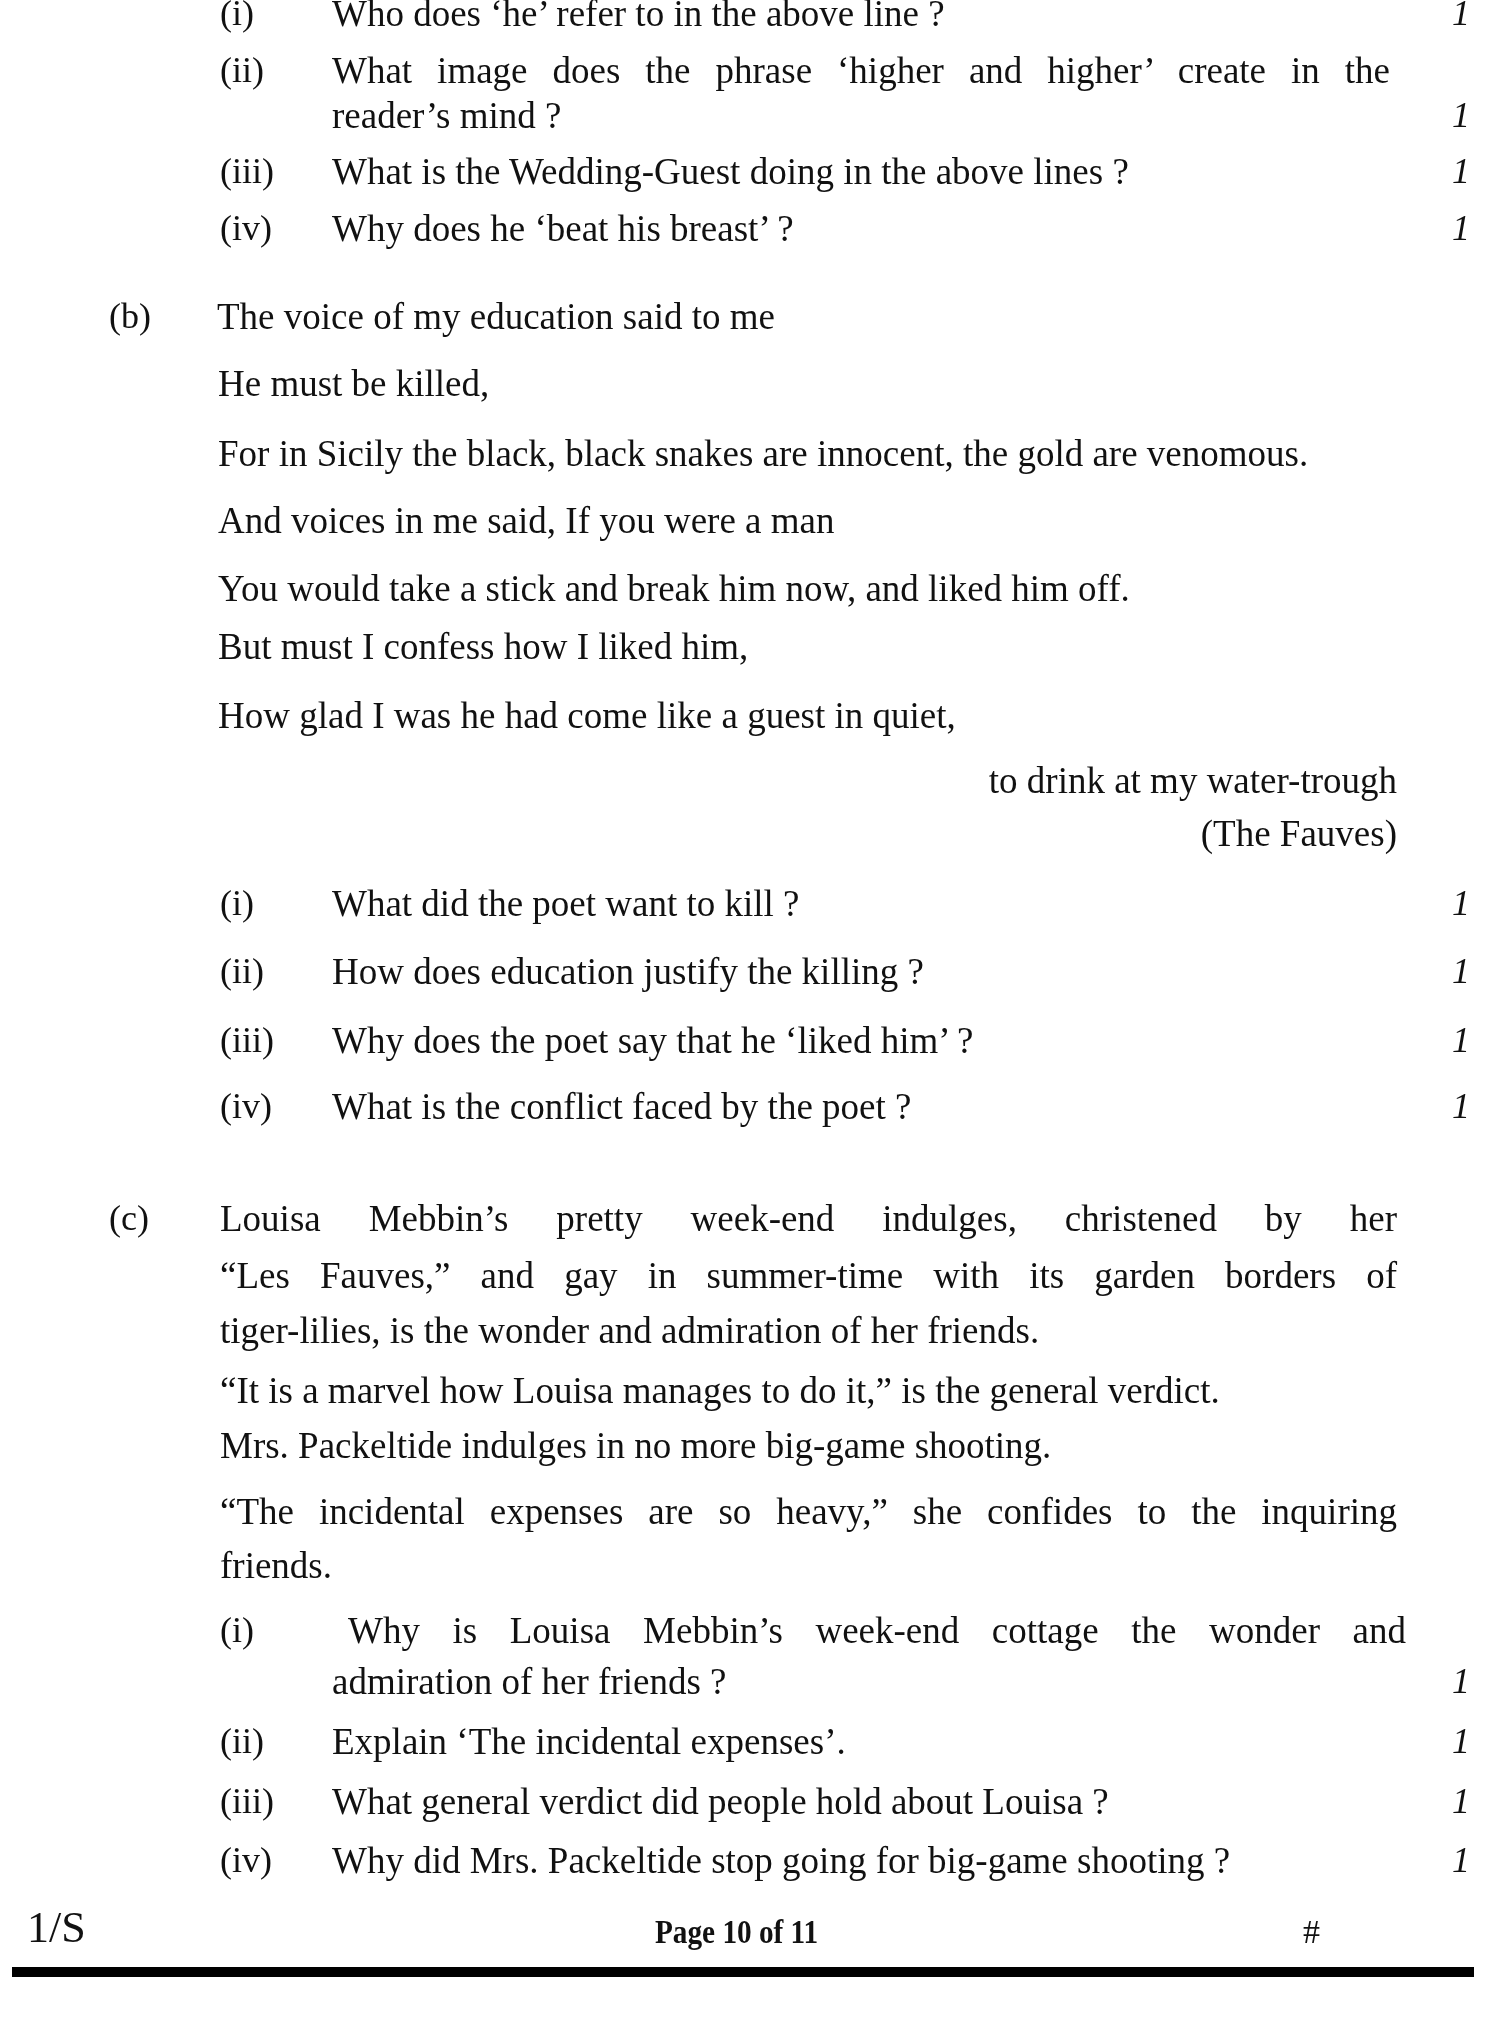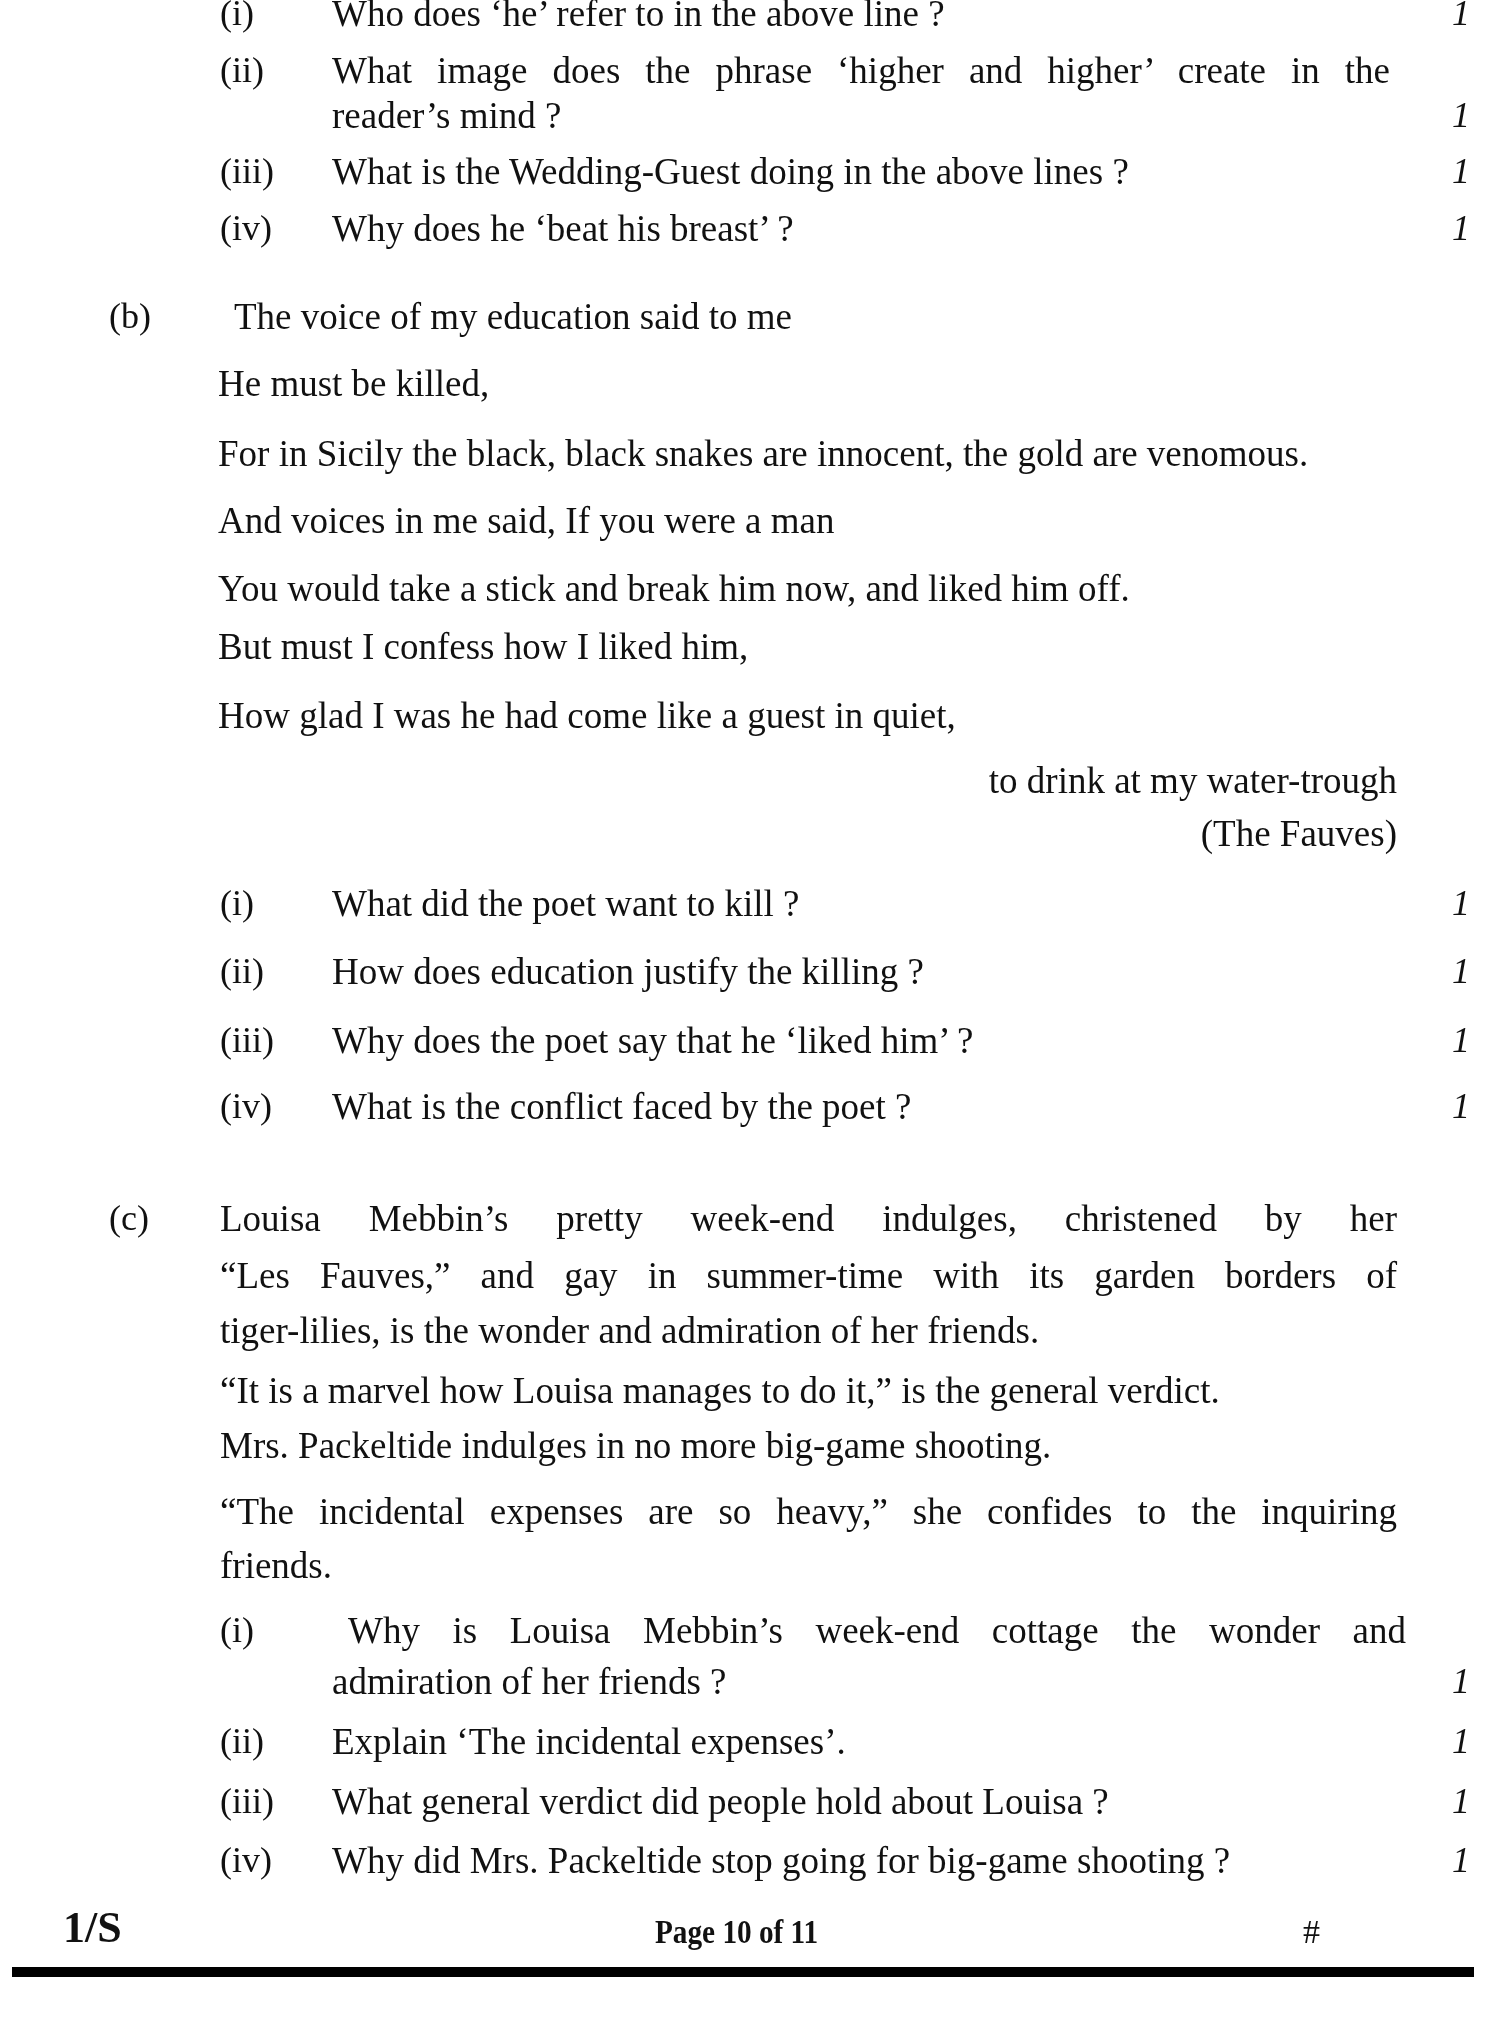--- a/index.html
+++ b/index.html
@@ -4,21 +4,21 @@
 <style>
   html, body { margin:0; padding:0; background:#ffffff; }
   body { width:1505px; height:2034px; position:relative; overflow:hidden;
          font-family:"Liberation Serif","DejaVu Serif",serif; color:#111; }
   .ln { position:absolute; font-size:37px; line-height:37px; white-space:nowrap; }
   .lbl { position:absolute; font-size:36px; line-height:37px; white-space:nowrap; }
   .mark { position:absolute; left:1452px; font-size:36px; line-height:37px; font-style:italic; }
   .just { position:absolute; left:220px; width:1177px; font-size:37px; line-height:37px;
           text-align:justify; text-align-last:justify; white-space:normal; }
   .right { position:absolute; right:108px; font-size:37px; line-height:37px; white-space:nowrap; text-align:right; }
-  .footer-code { position:absolute; left:27px; top:1906px; font-size:44px; line-height:44px; font-weight:bold;margin-left:36px; }
+  .footer-code { position:absolute; left:27px; top:1906px; font-size:44px; line-height:44px; font-weight:normal; }
   .footer-page { position:absolute; left:655px; top:1914px; font-size:34px; line-height:36px; font-weight:bold;
                  transform:scaleX(0.86); transform-origin:left; }
   .footer-hash { position:absolute; left:1303px; top:1914px; font-size:34px; line-height:36px; }
   .rule { position:absolute; left:12px; top:1967px; width:1462px; height:10px; background:#000; }
 </style>
 </head>
 <body>
 
 <div>
   <span class="lbl" style="left:220px;top:-5px">(i)</span>
@@ -35,21 +35,21 @@
   <span class="mark" style="top:153px">1</span>
 
   <span class="lbl" style="left:220px;top:210px">(iv)</span>
   <span class="ln" style="left:332px;top:210px">Why does he ‘beat his breast’ ?</span>
   <span class="mark" style="top:210px">1</span>
 </div>
 
 <div>
   <span class="lbl" style="left:109px;top:298px">(b)</span>
   <div>
-    <span class="ln" style="left:234px;top:298px">The voice of my education said to me</span>
+    <span class="ln" style="left:217px;top:298px">The voice of my education said to me</span>
     <span class="ln" style="left:218px;top:365px">He must be killed,</span>
     <span class="ln" style="left:218px;top:435px">For in Sicily the black, black snakes are innocent, the gold are venomous.</span>
     <span class="ln" style="left:218px;top:502px">And voices in me said, If you were a man</span>
     <span class="ln" style="left:218px;top:570px">You would take a stick and break him now, and liked him off.</span>
     <span class="ln" style="left:218px;top:628px">But must I confess how I liked him,</span>
     <span class="ln" style="left:218px;top:697px">How glad I was he had come like a guest in quiet,</span>
     <span class="right" style="top:762px">to drink at my water-trough</span>
     <span class="right" style="top:815px">(The Fauves)</span>
   </div>
 

